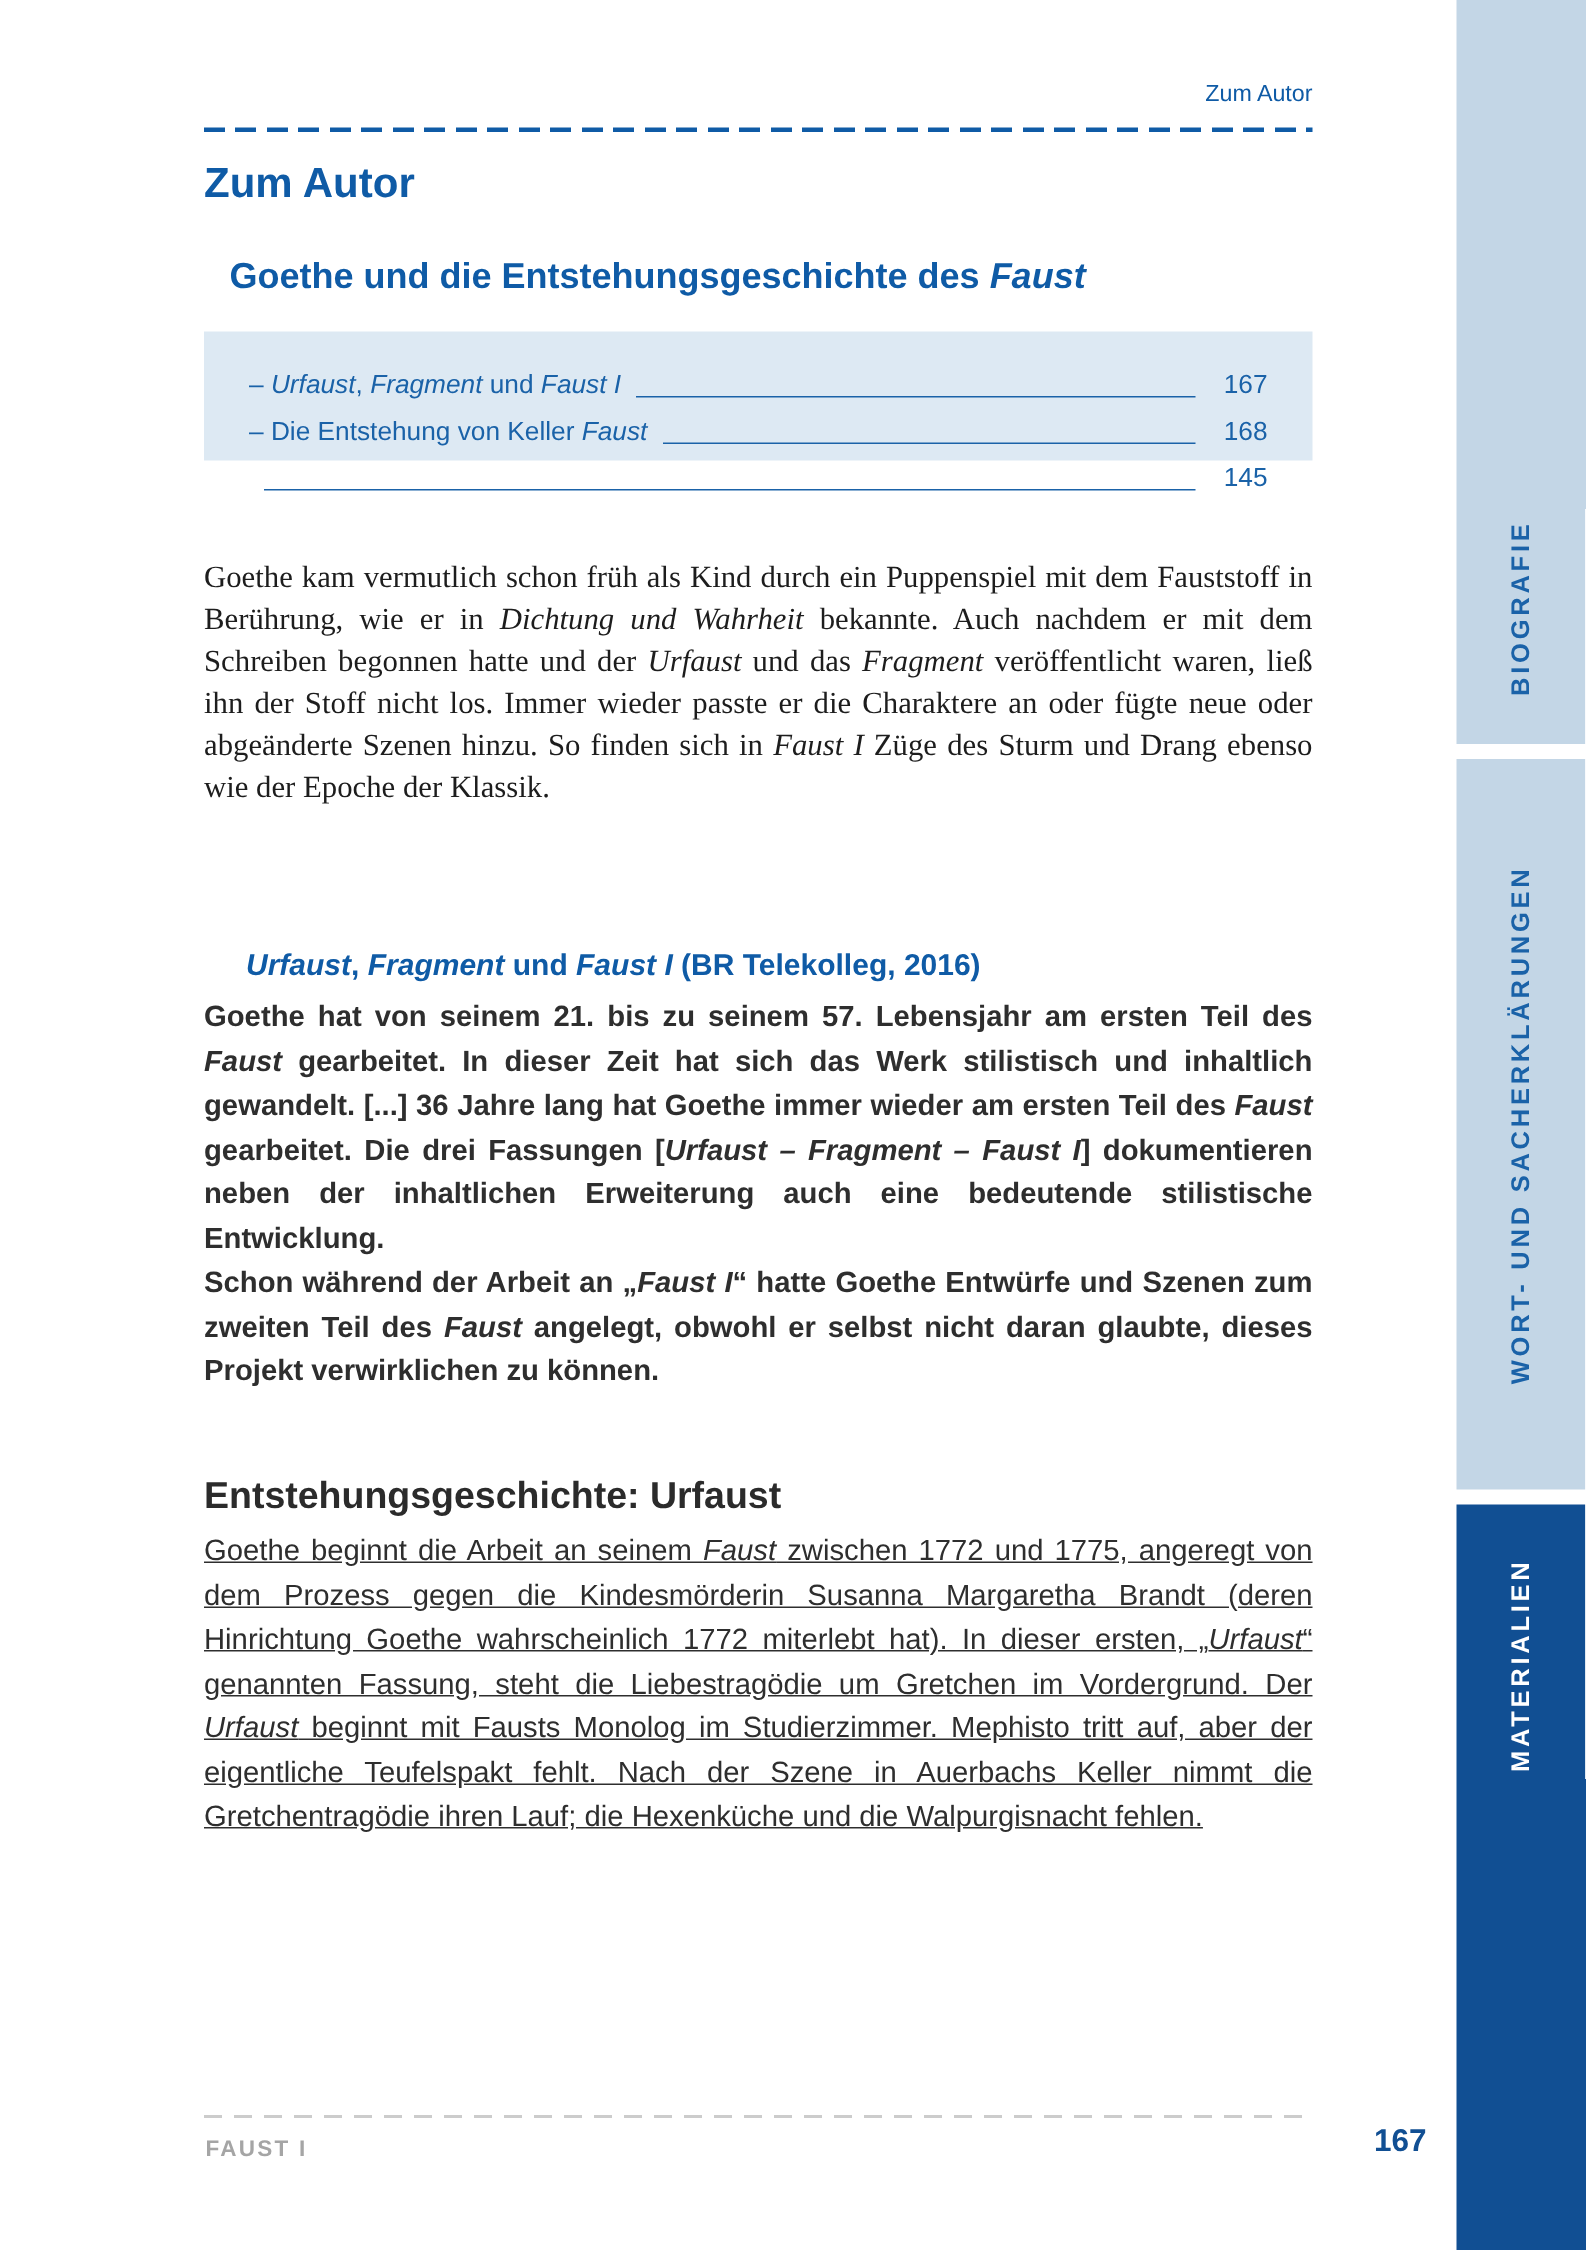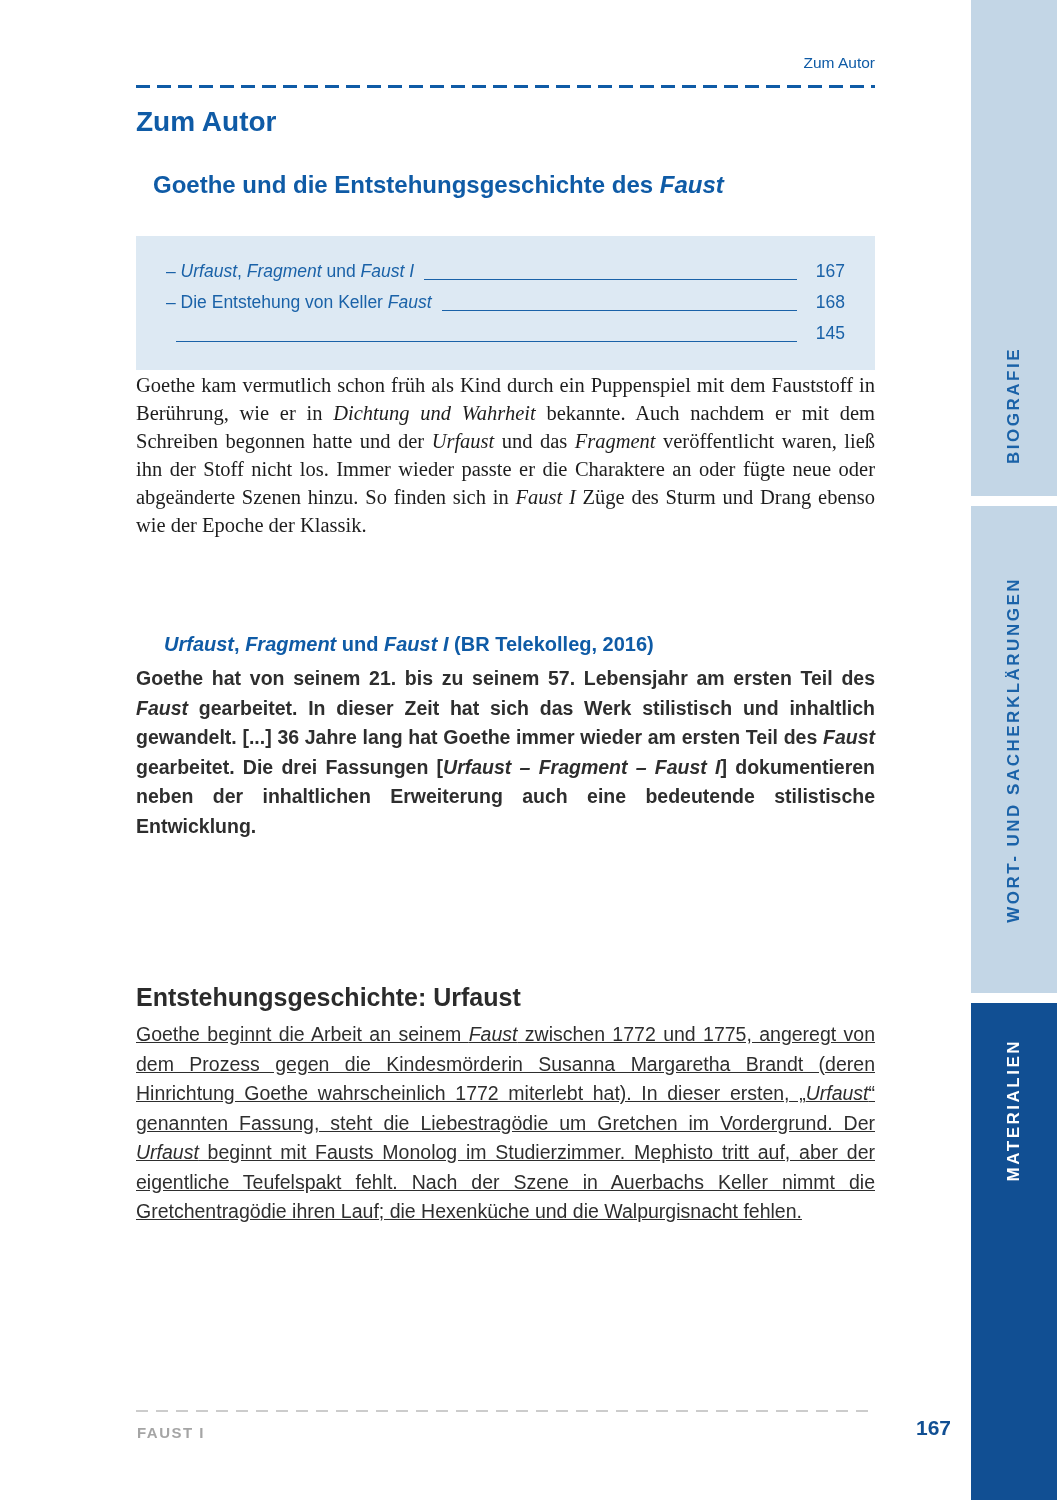--- a/index.html
+++ b/index.html
@@ -21,21 +21,21 @@
     font-size:15.5px;color:var(--blue);}
   .rule-dashed{position:absolute;left:136px;width:739px;height:3px;}
   .rule-dashed.blue{top:85px;background:repeating-linear-gradient(90deg,var(--blue) 0 14px,transparent 14px 21px);}
   .rule-dashed.gray{top:1410px;height:2px;width:735px;
     background:repeating-linear-gradient(90deg,#cccccc 0 12px,transparent 12px 20px);}
 
   h1.page-title{position:absolute;left:136px;top:106px;font-size:28px;font-weight:bold;color:var(--blue);}
   h2.subtitle{position:absolute;left:136px;top:171px;font-size:24px;font-weight:bold;color:var(--blue);margin-left:17px;}
 
   
-  .toc-box{position:absolute;left:136px;top:236px;width:739px;height:134px;background:var(--toc-bg);
+  .toc-box{position:absolute;left:136px;top:221px;width:739px;height:86px;background:var(--toc-bg);
     padding:20px 30px 0 30px;color:var(--tab-text);font-size:17.5px;}
   .toc-row{display:flex;align-items:flex-end;line-height:31px;cursor:pointer;}
   .toc-label{white-space:nowrap;}
   .toc-leader{flex:1;height:0;border-bottom:1.5px solid var(--tab-text);margin:0 12px 7px 10px;}
   .toc-page{min-width:36px;text-align:right;}
 
   
   .col{position:absolute;left:136px;width:739px;color:var(--body-text);}
   p.serif{font-family:"Liberation Serif",serif;font-size:20.5px;line-height:28px;color:#1d1d1d;
     text-align:justify;}
@@ -90,20 +90,21 @@
   </div>
 
   <div class="col intro">
     <p class="serif"><span>Goethe kam vermutlich schon früh als Kind durch ein Puppenspiel mit dem Fauststoff in Berührung, wie er in </span><span style="font-style: italic;">Dichtung und Wahrheit</span><span> bekannte. Auch nachdem er mit dem Schreiben begonnen hatte und der </span><span style="font-style: italic;">Urfaust</span><span> und das </span><span style="font-style: italic;">Fragment</span><span> veröffentlicht waren, ließ ihn der Stoff nicht los. Immer wieder passte er die Charaktere an oder fügte neue oder abgeänderte Szenen hinzu. So finden sich in </span><span style="font-style: italic;">Faust I</span><span> Züge des Sturm und Drang ebenso wie der Epoche der Klassik.</span></p>
   </div>
 
   <h3 class="blue-heading"><span style="font-style: italic;">Urfaust</span><span>, </span><span style="font-style: italic;">Fragment</span><span> und </span><span style="font-style: italic;">Faust I</span><span> (BR Telekolleg, 2016)</span></h3>
 
   <div class="col telekolleg">
     <p class="sans"><span>Goethe hat von seinem 21. bis zu seinem 57. Lebensjahr am ersten Teil des </span><span style="font-style: italic;">Faust</span><span> gearbeitet. In dieser Zeit hat sich das Werk stilistisch und inhaltlich gewandelt. [...] 36 Jahre lang hat Goethe immer wieder am ersten Teil des </span><span style="font-style: italic;">Faust</span><span> gearbeitet. Die drei Fassungen [</span><span style="font-style: italic;">Urfaust – Fragment – Faust I</span><span>] dokumentieren neben der inhaltlichen Erweiterung auch eine bedeutende stilistische Entwicklung.</span></p>
+    <p class="sans"><span>Schon während der Arbeit an „</span><span style="font-style: italic;">Faust I</span><span>“ hatte Goethe Entwürfe und Szenen zum zweiten Teil des </span><span style="font-style: italic;">Faust</span><span> angelegt, obwohl er selbst nicht daran glaubte, dieses Projekt verwirklichen zu können.</span></p>
   </div>
 
   <h4 class="dark-heading">Entstehungsgeschichte: Urfaust</h4>
 
   <div class="col urfaust">
     <p class="sans"><span>Goethe beginnt die Arbeit an seinem </span><span style="font-style: italic;">Faust</span><span> zwischen 1772 und 1775, angeregt von dem Prozess gegen die Kindesmörderin Susanna Margaretha Brandt (deren Hinrichtung Goethe wahrscheinlich 1772 miterlebt hat). In dieser ersten, „</span><span style="font-style: italic;">Urfaust</span><span>“ genannten Fassung, steht die Liebestragödie um Gretchen im Vordergrund. Der </span><span style="font-style: italic;">Urfaust</span><span> beginnt mit Fausts Monolog im Studierzimmer. Mephisto tritt auf, aber der eigentliche Teufelspakt fehlt. Nach der Szene in Auerbachs Keller nimmt die Gretchentragödie ihren Lauf; die Hexenküche und die Walpurgisnacht fehlen.</span></p>
   </div>
 
   <div class="tab light tab-bio">
     <span class="tab-label">BIOGRAFIE</span>

